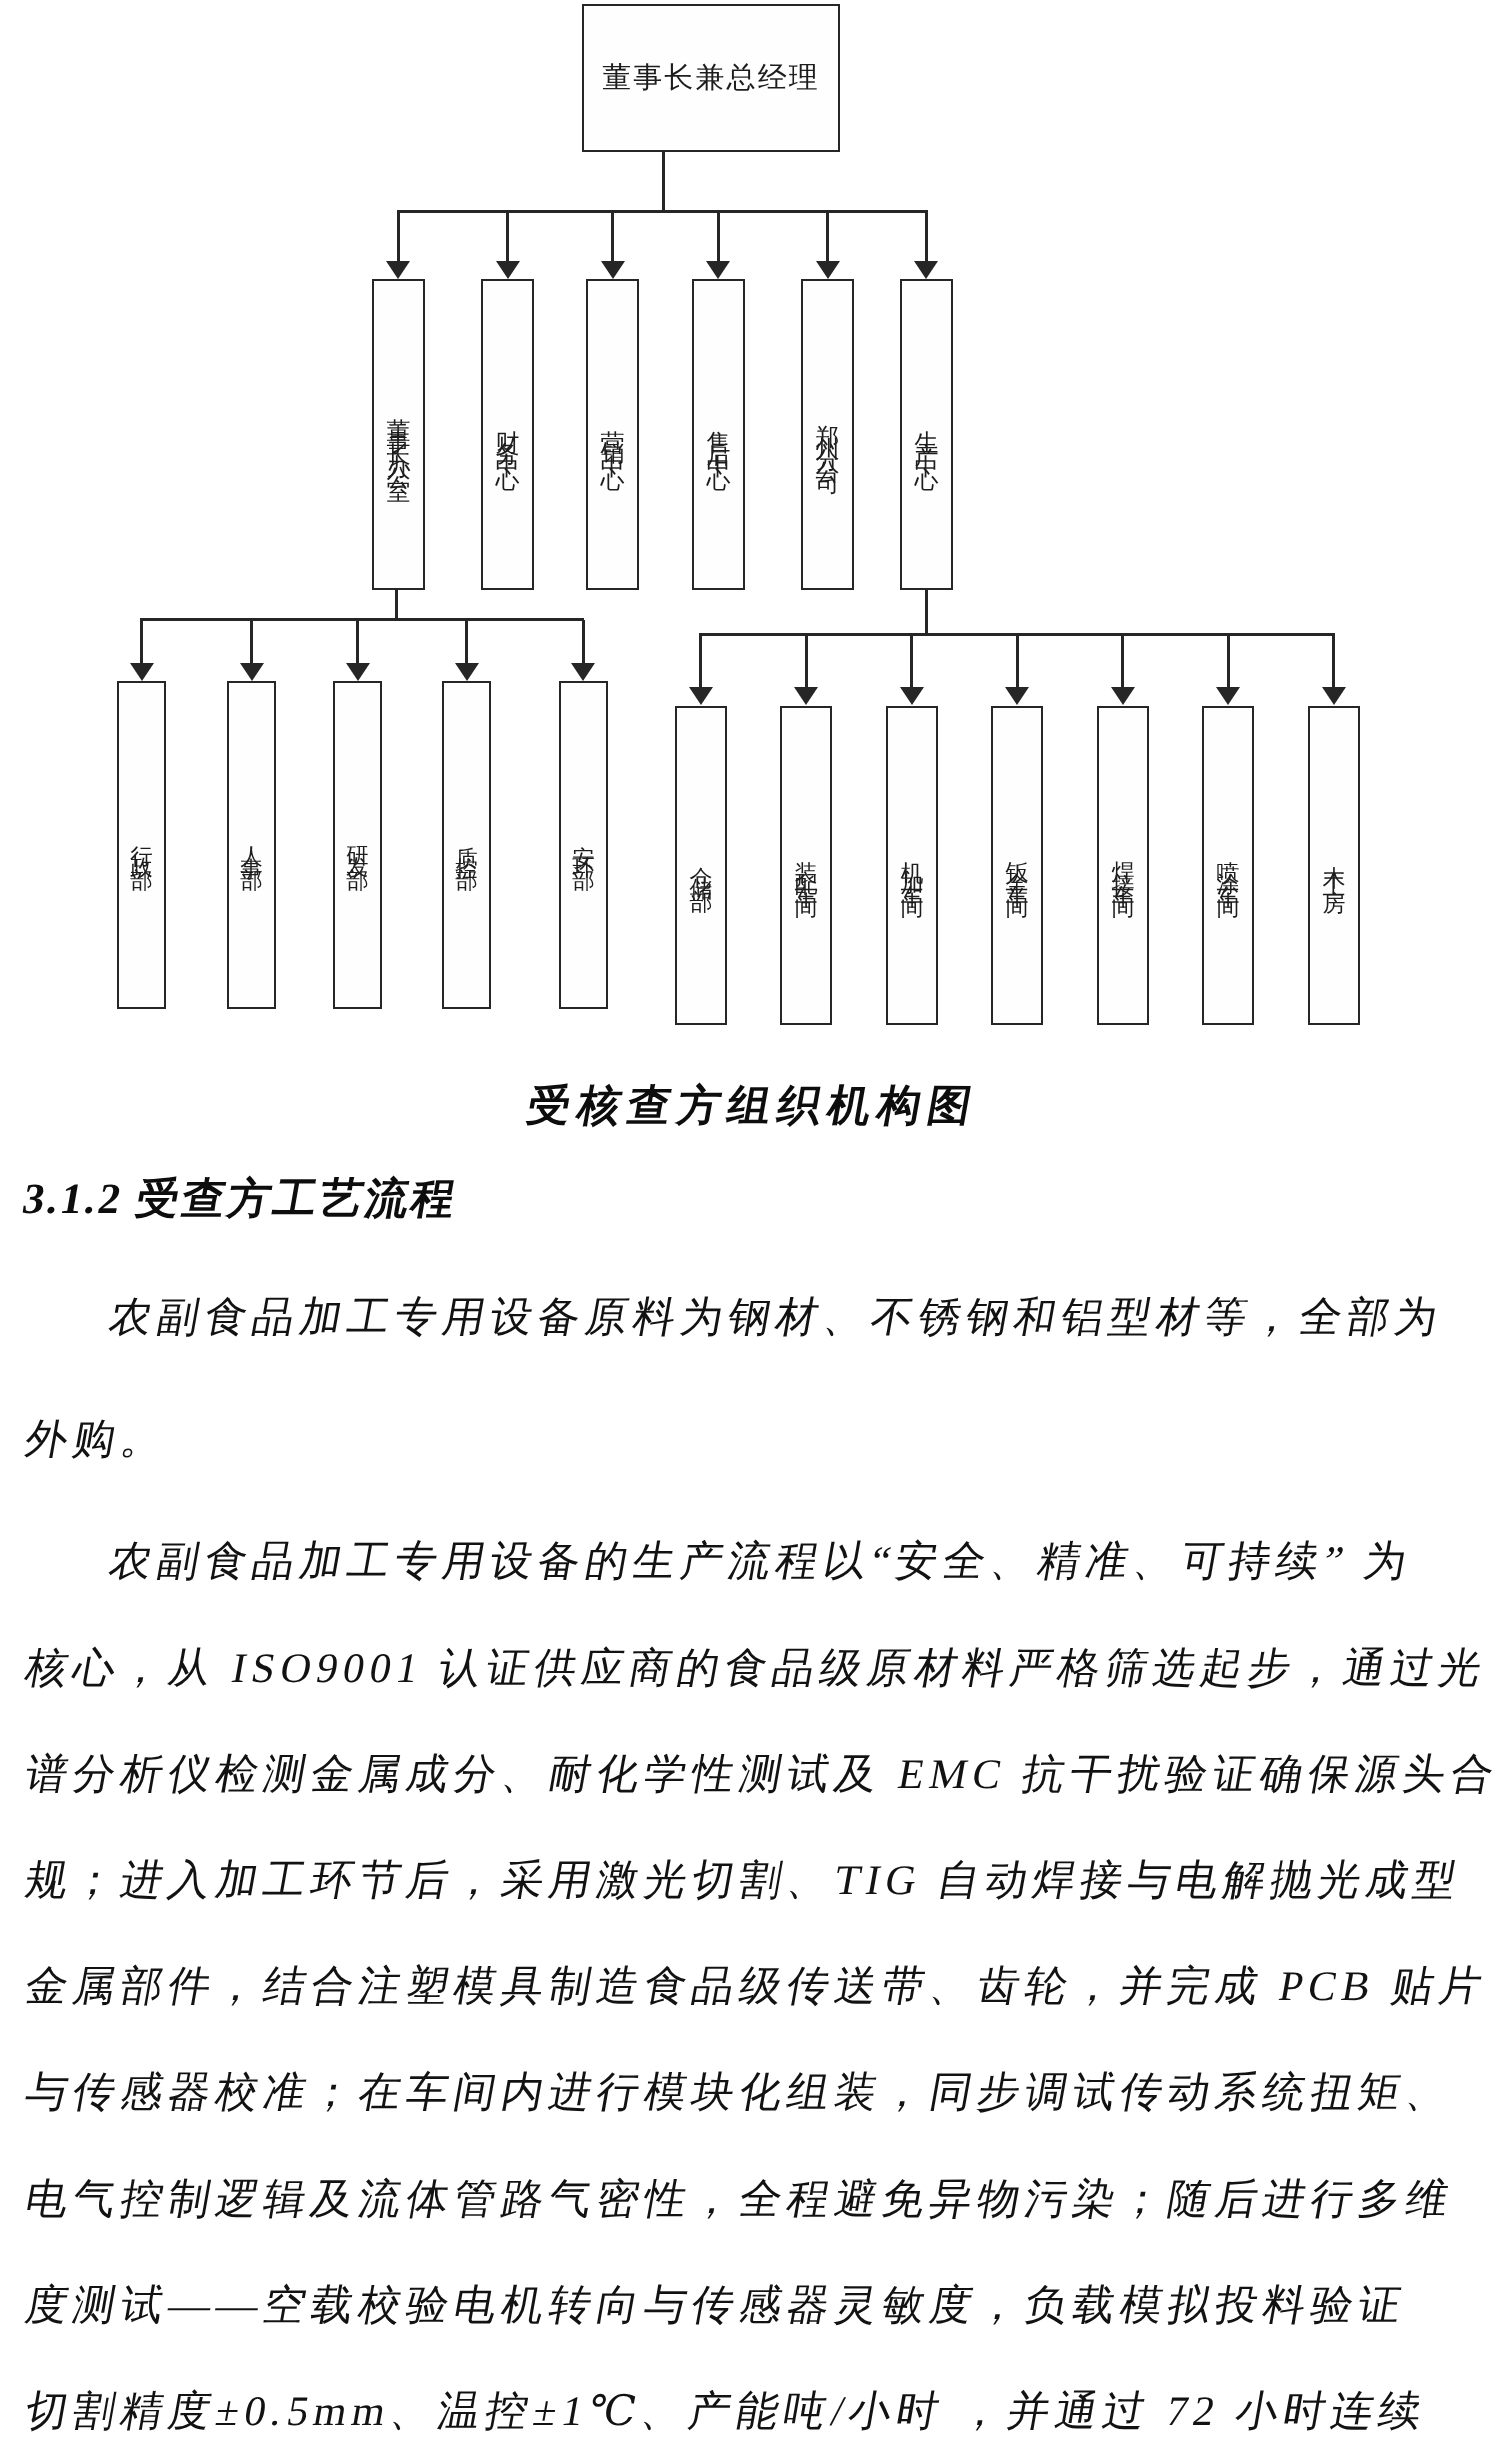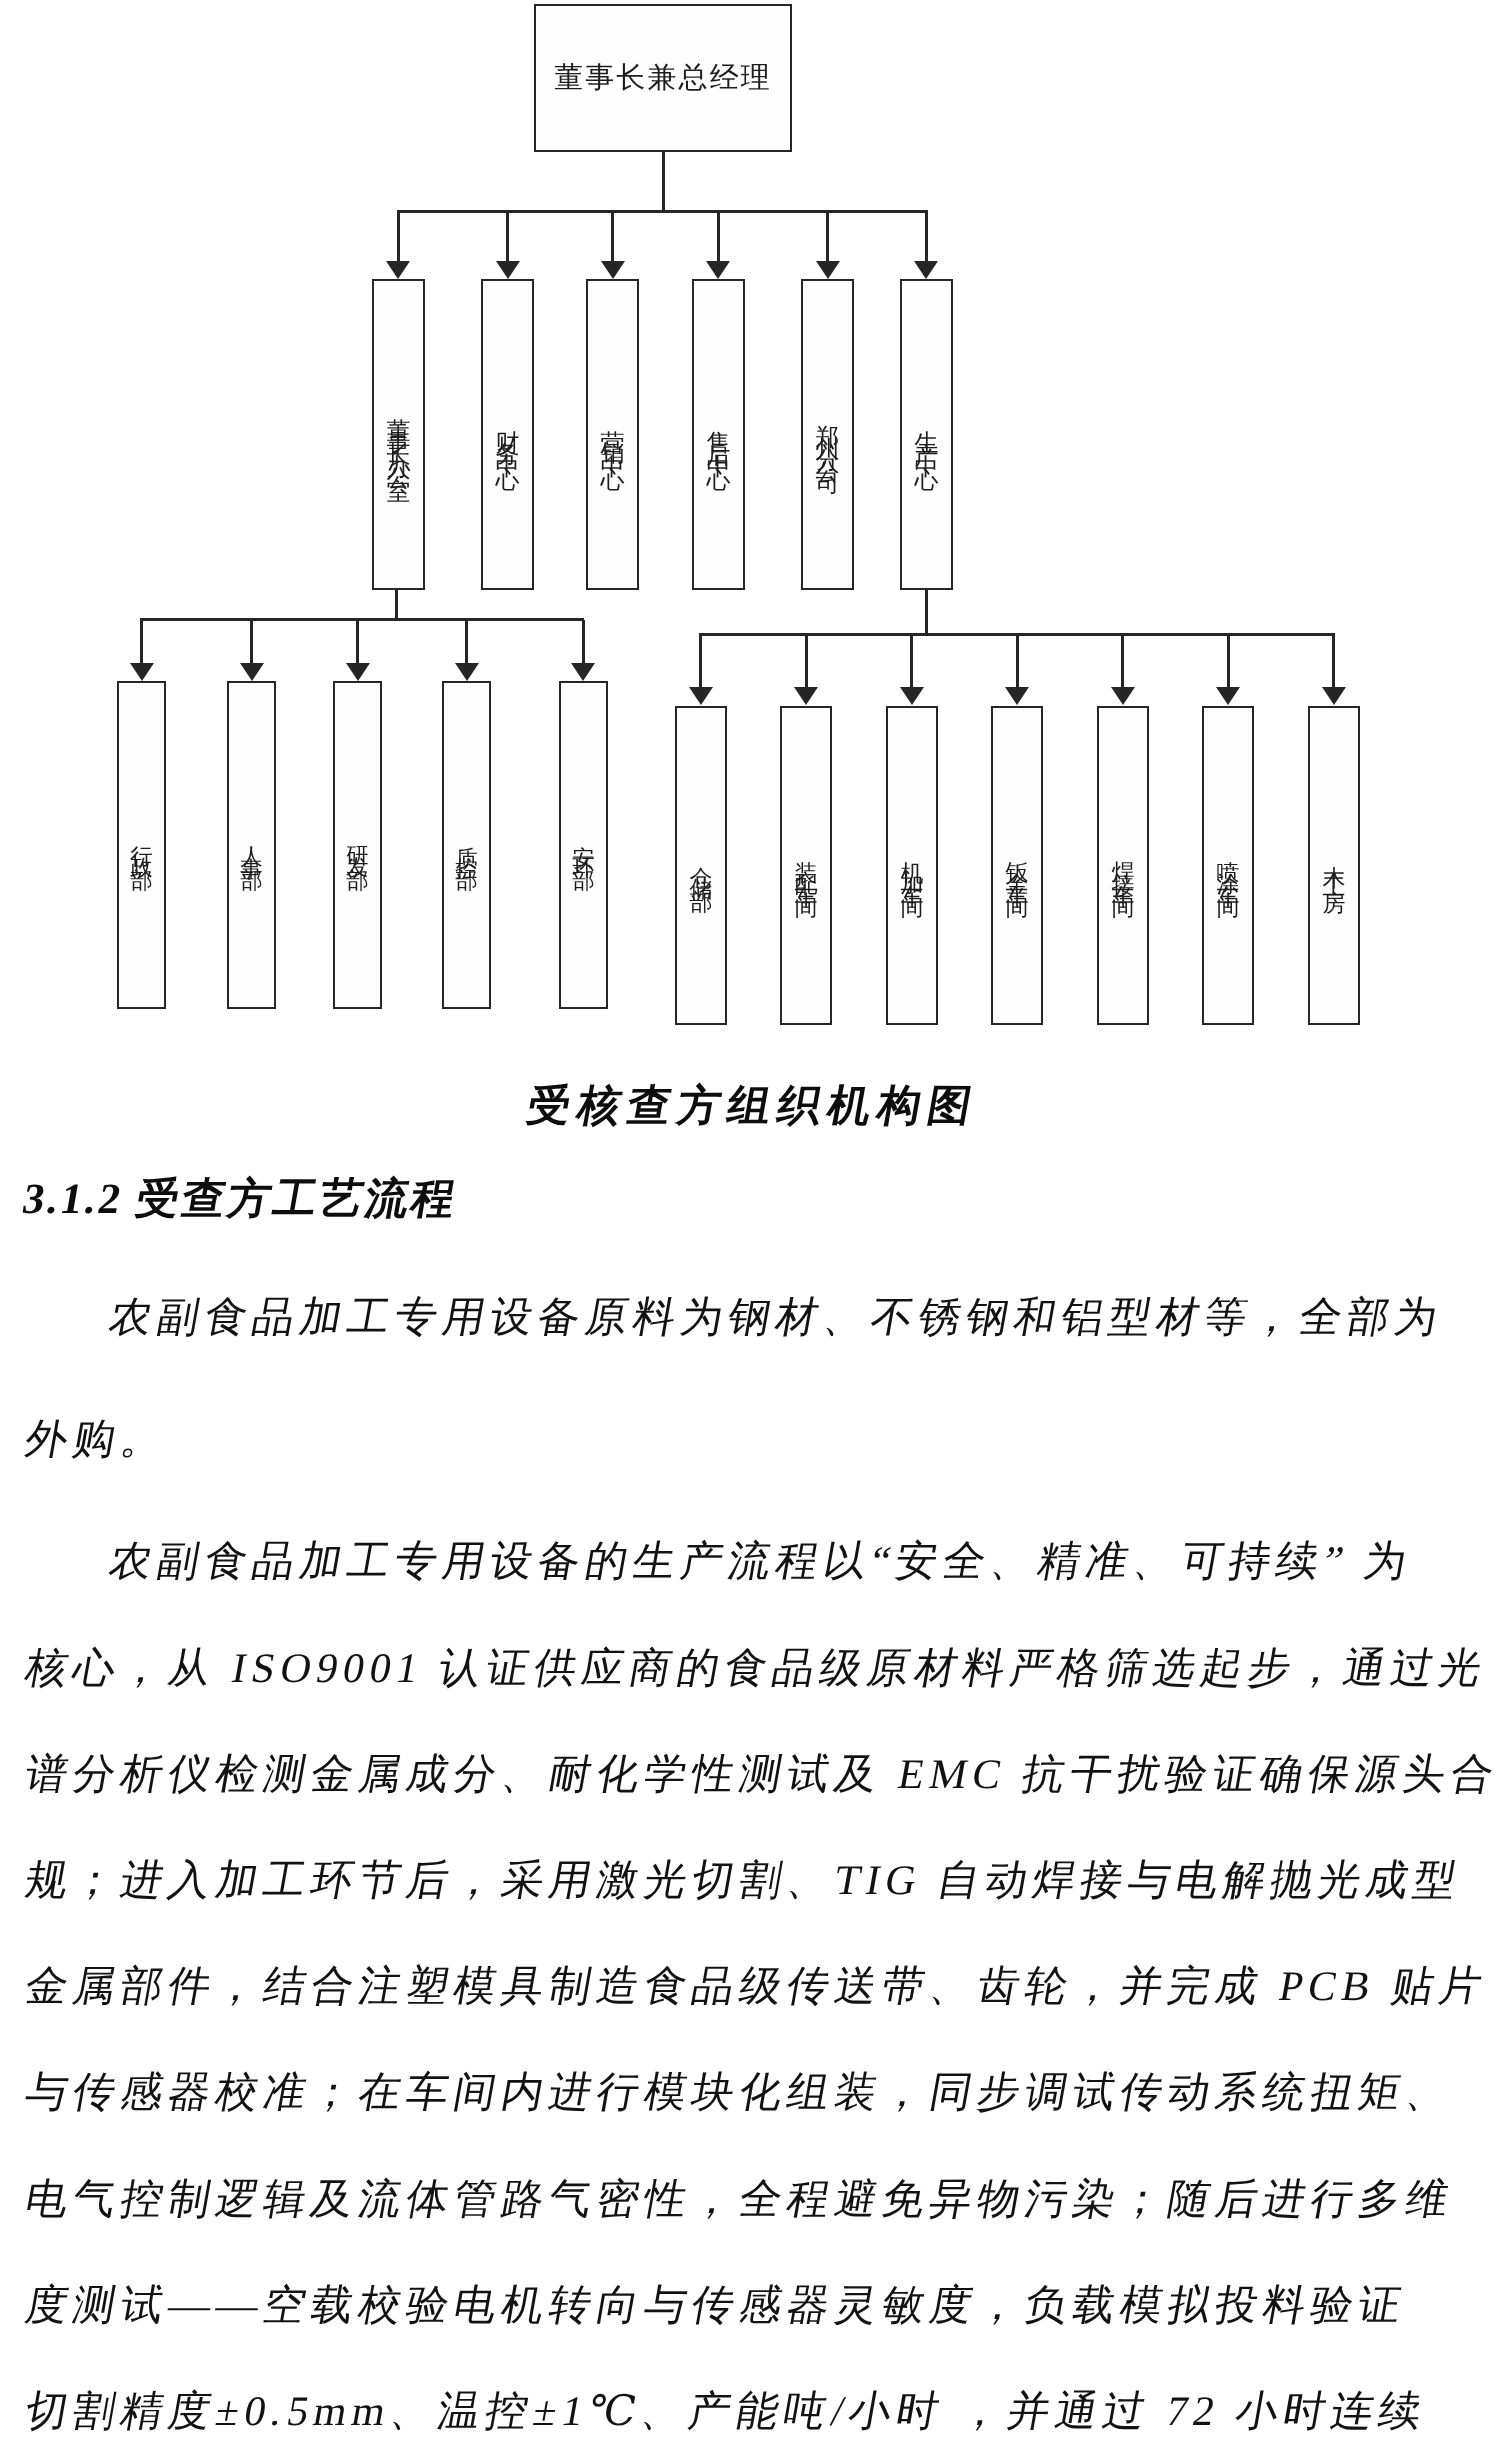--- a/index.html
+++ b/index.html
@@ -6,21 +6,21 @@
   #page{
     position:relative;width:1506px;height:2450px;background:#ffffff;
     font-family:"Liberation Serif","DejaVu Serif",serif;color:#161616;overflow:hidden;
   }
   
   .obox{
     position:absolute;border:2.8px solid #262626;background:#fefefe;box-sizing:border-box;
     display:flex;align-items:center;justify-content:center;color:#1d1d1d;
   }
   .obox.vert{writing-mode:vertical-rl;text-orientation:upright;letter-spacing:0.5em;}
-  .obox.horiz{letter-spacing:2.1px;}
+  .obox.horiz{letter-spacing:2.1px;margin-left:48px;}
   
   .vline,.hline{position:absolute;background:#262626;}
   .ahead{
     position:absolute;width:0;height:0;
     border-left:12px solid transparent;border-right:12px solid transparent;
     border-top:18px solid #262626;
   }
   
   .caption{
     position:absolute;left:0;width:100%;text-align:center;

